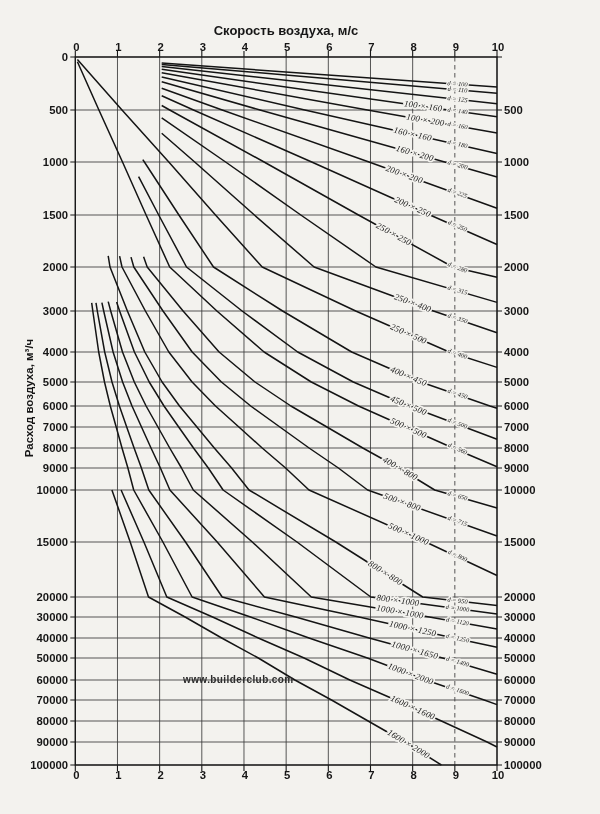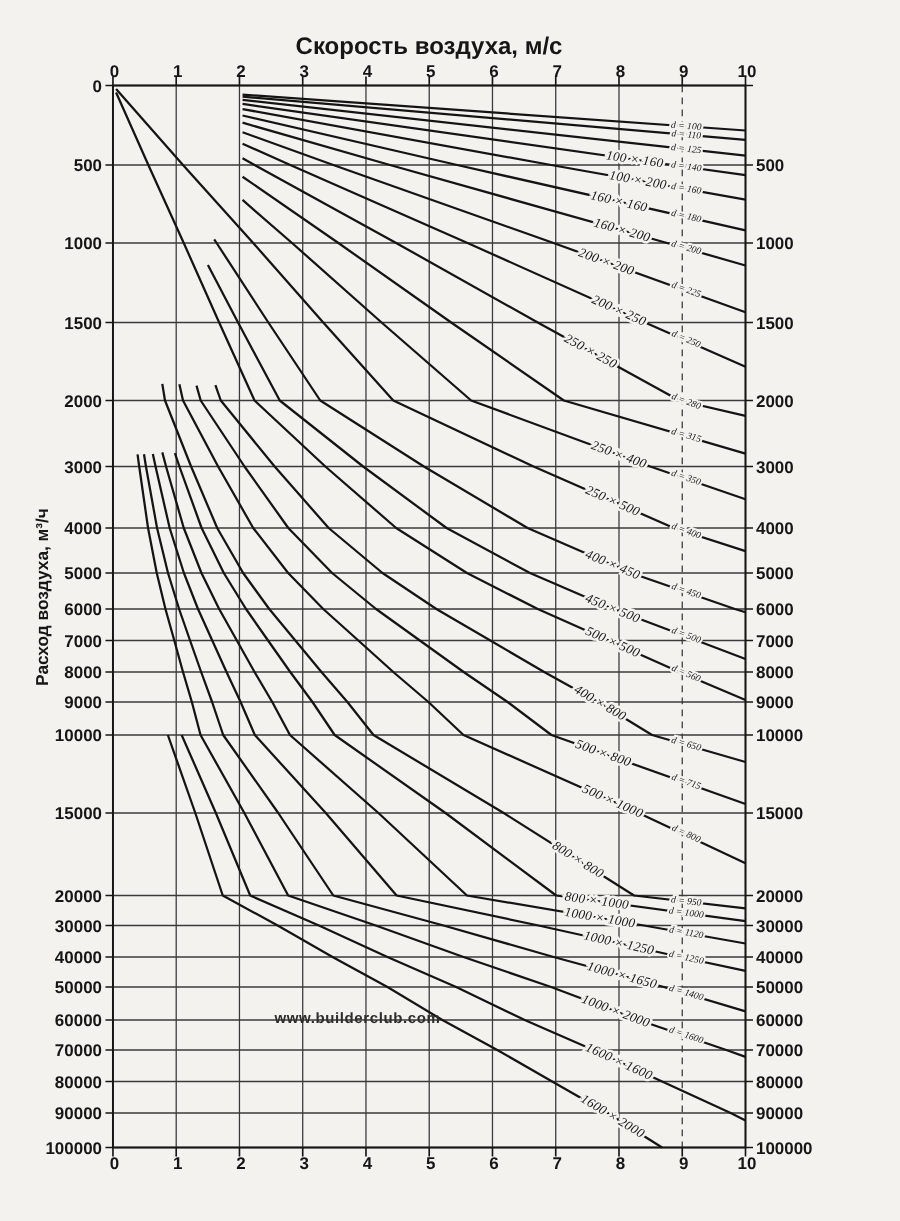--- a/index.html
+++ b/index.html
@@ -1,19 +1,19 @@
 <!DOCTYPE html>
 <html><head>
 <meta charset="utf-8">
 <style>
   html,body{margin:0;padding:0;background:#fff;}
   .page{position:relative;width:600px;height:814px;background:#f3f2ee;overflow:hidden;
         font-family:"Liberation Sans",sans-serif;}
   .axis-title{position:absolute;font-weight:bold;color:#161616;}
-  .x-title{top:23px;left:75px;width:422px;text-align:center;font-size:16px;}
+  .x-title{top:23px;left:75px;width:422px;text-align:center;font-size:13px;}
   .y-title{top:398px;left:29px;transform:translate(-50%,-50%) rotate(-90deg);
            white-space:nowrap;font-size:11.5px;}
   .watermark{position:absolute;top:674px;left:183px;font-size:10px;font-weight:bold;
              color:#2d2d2d;letter-spacing:.4px;}
   svg{position:absolute;top:0;left:0;}
 </style>
 </head>
 <body>
 
 <div class="page">

